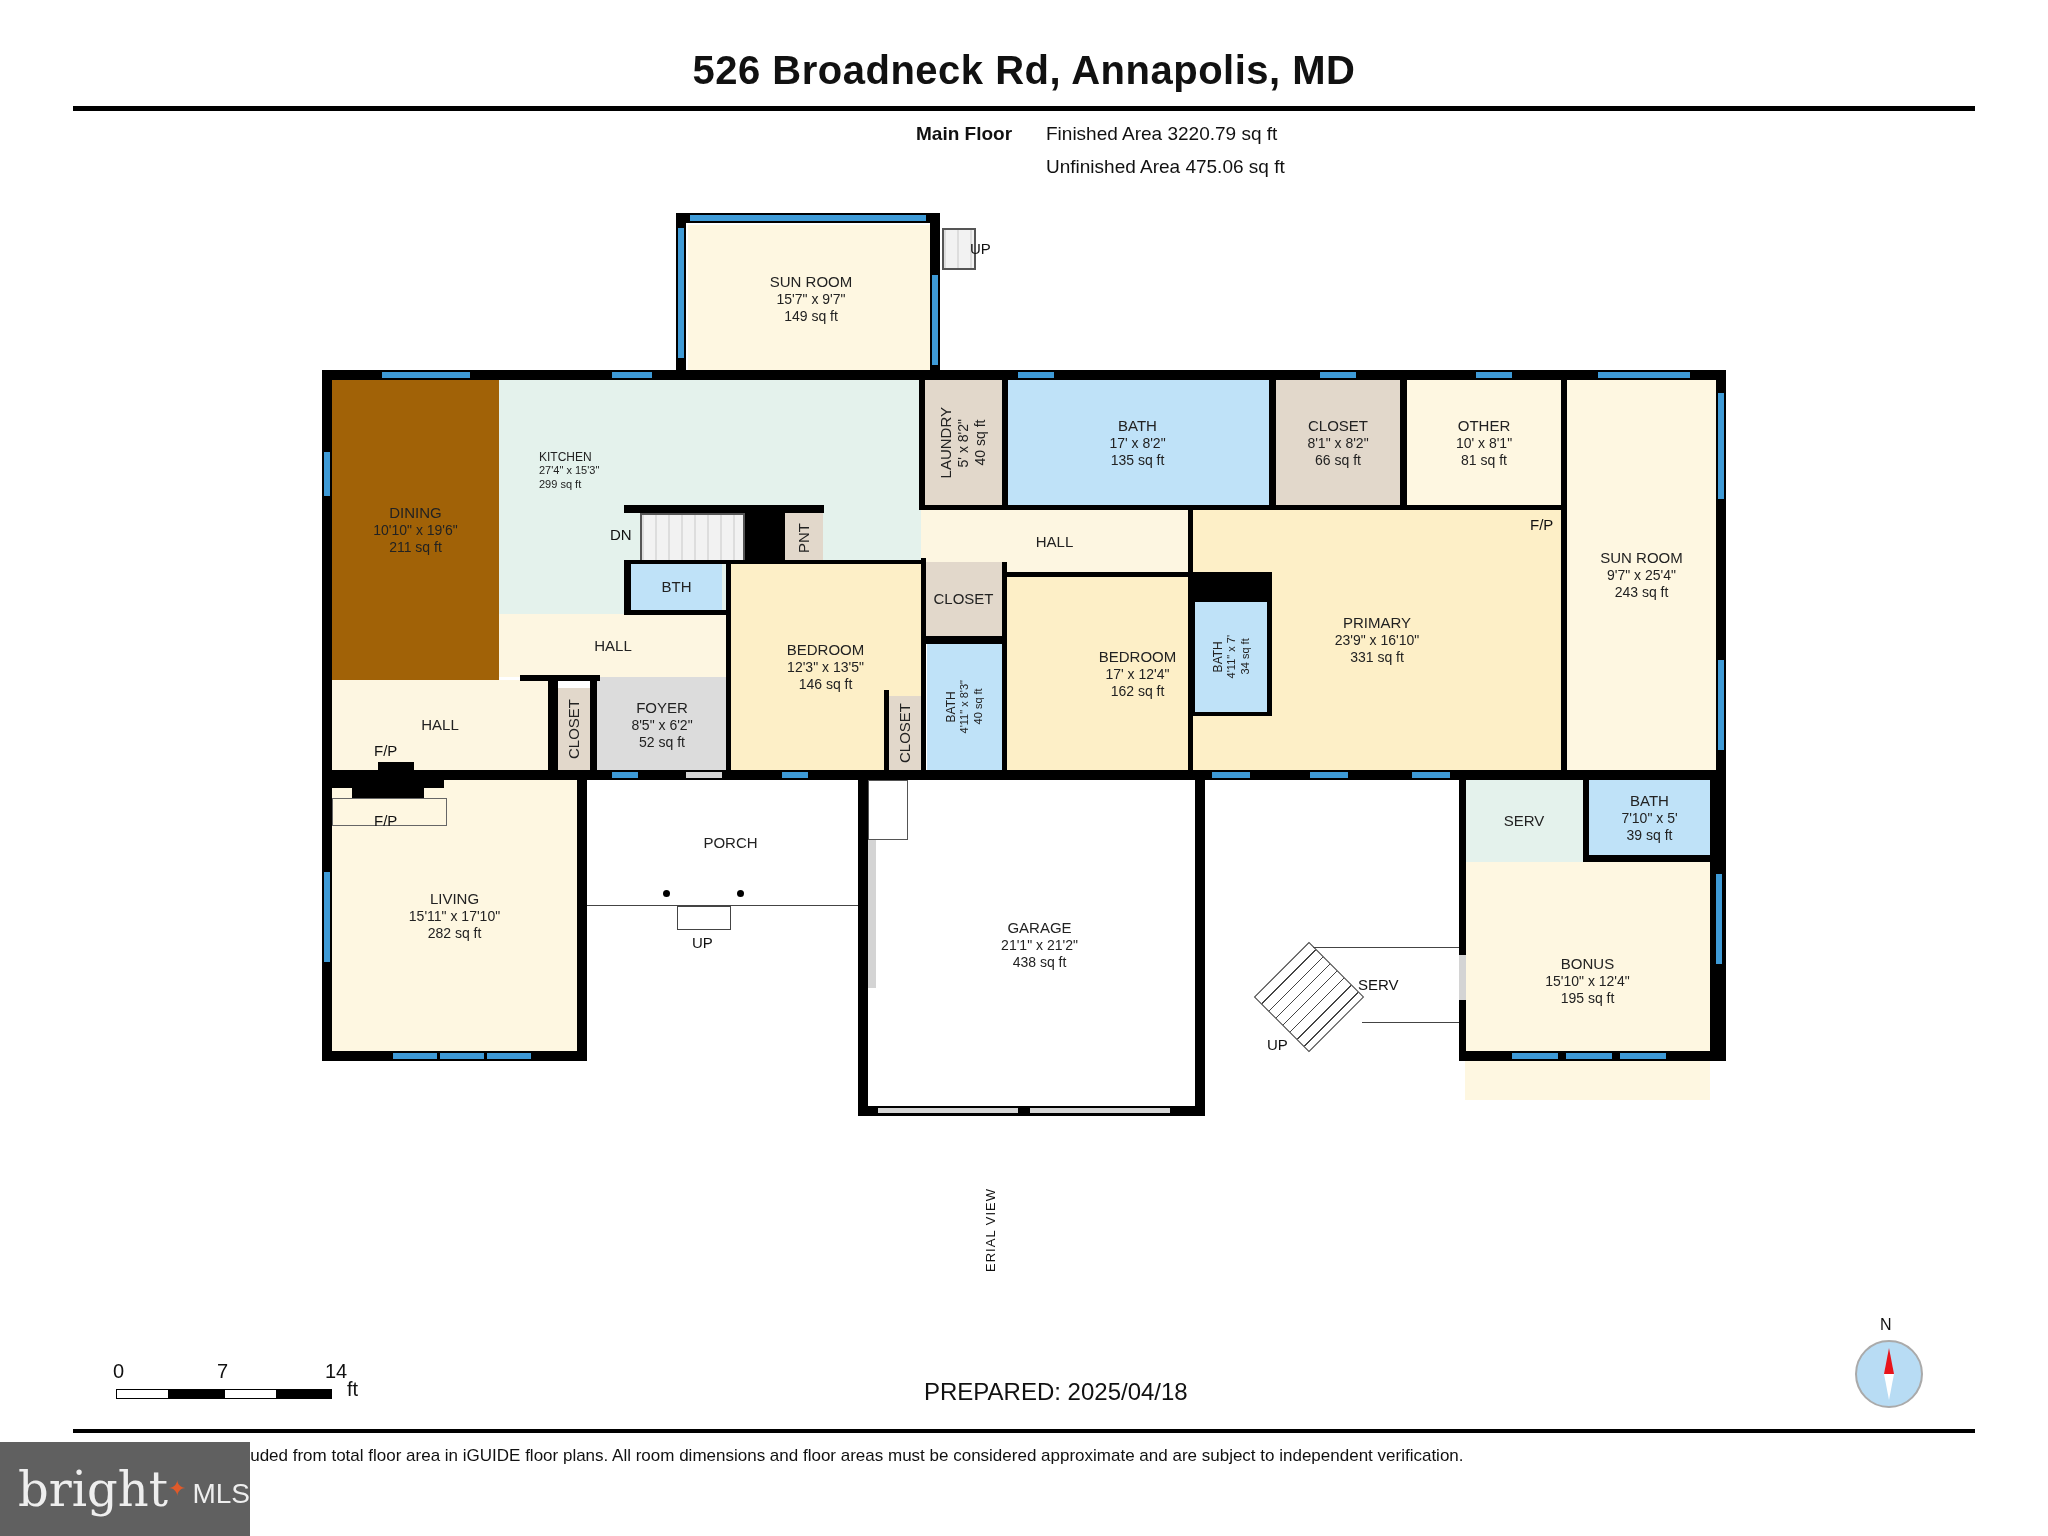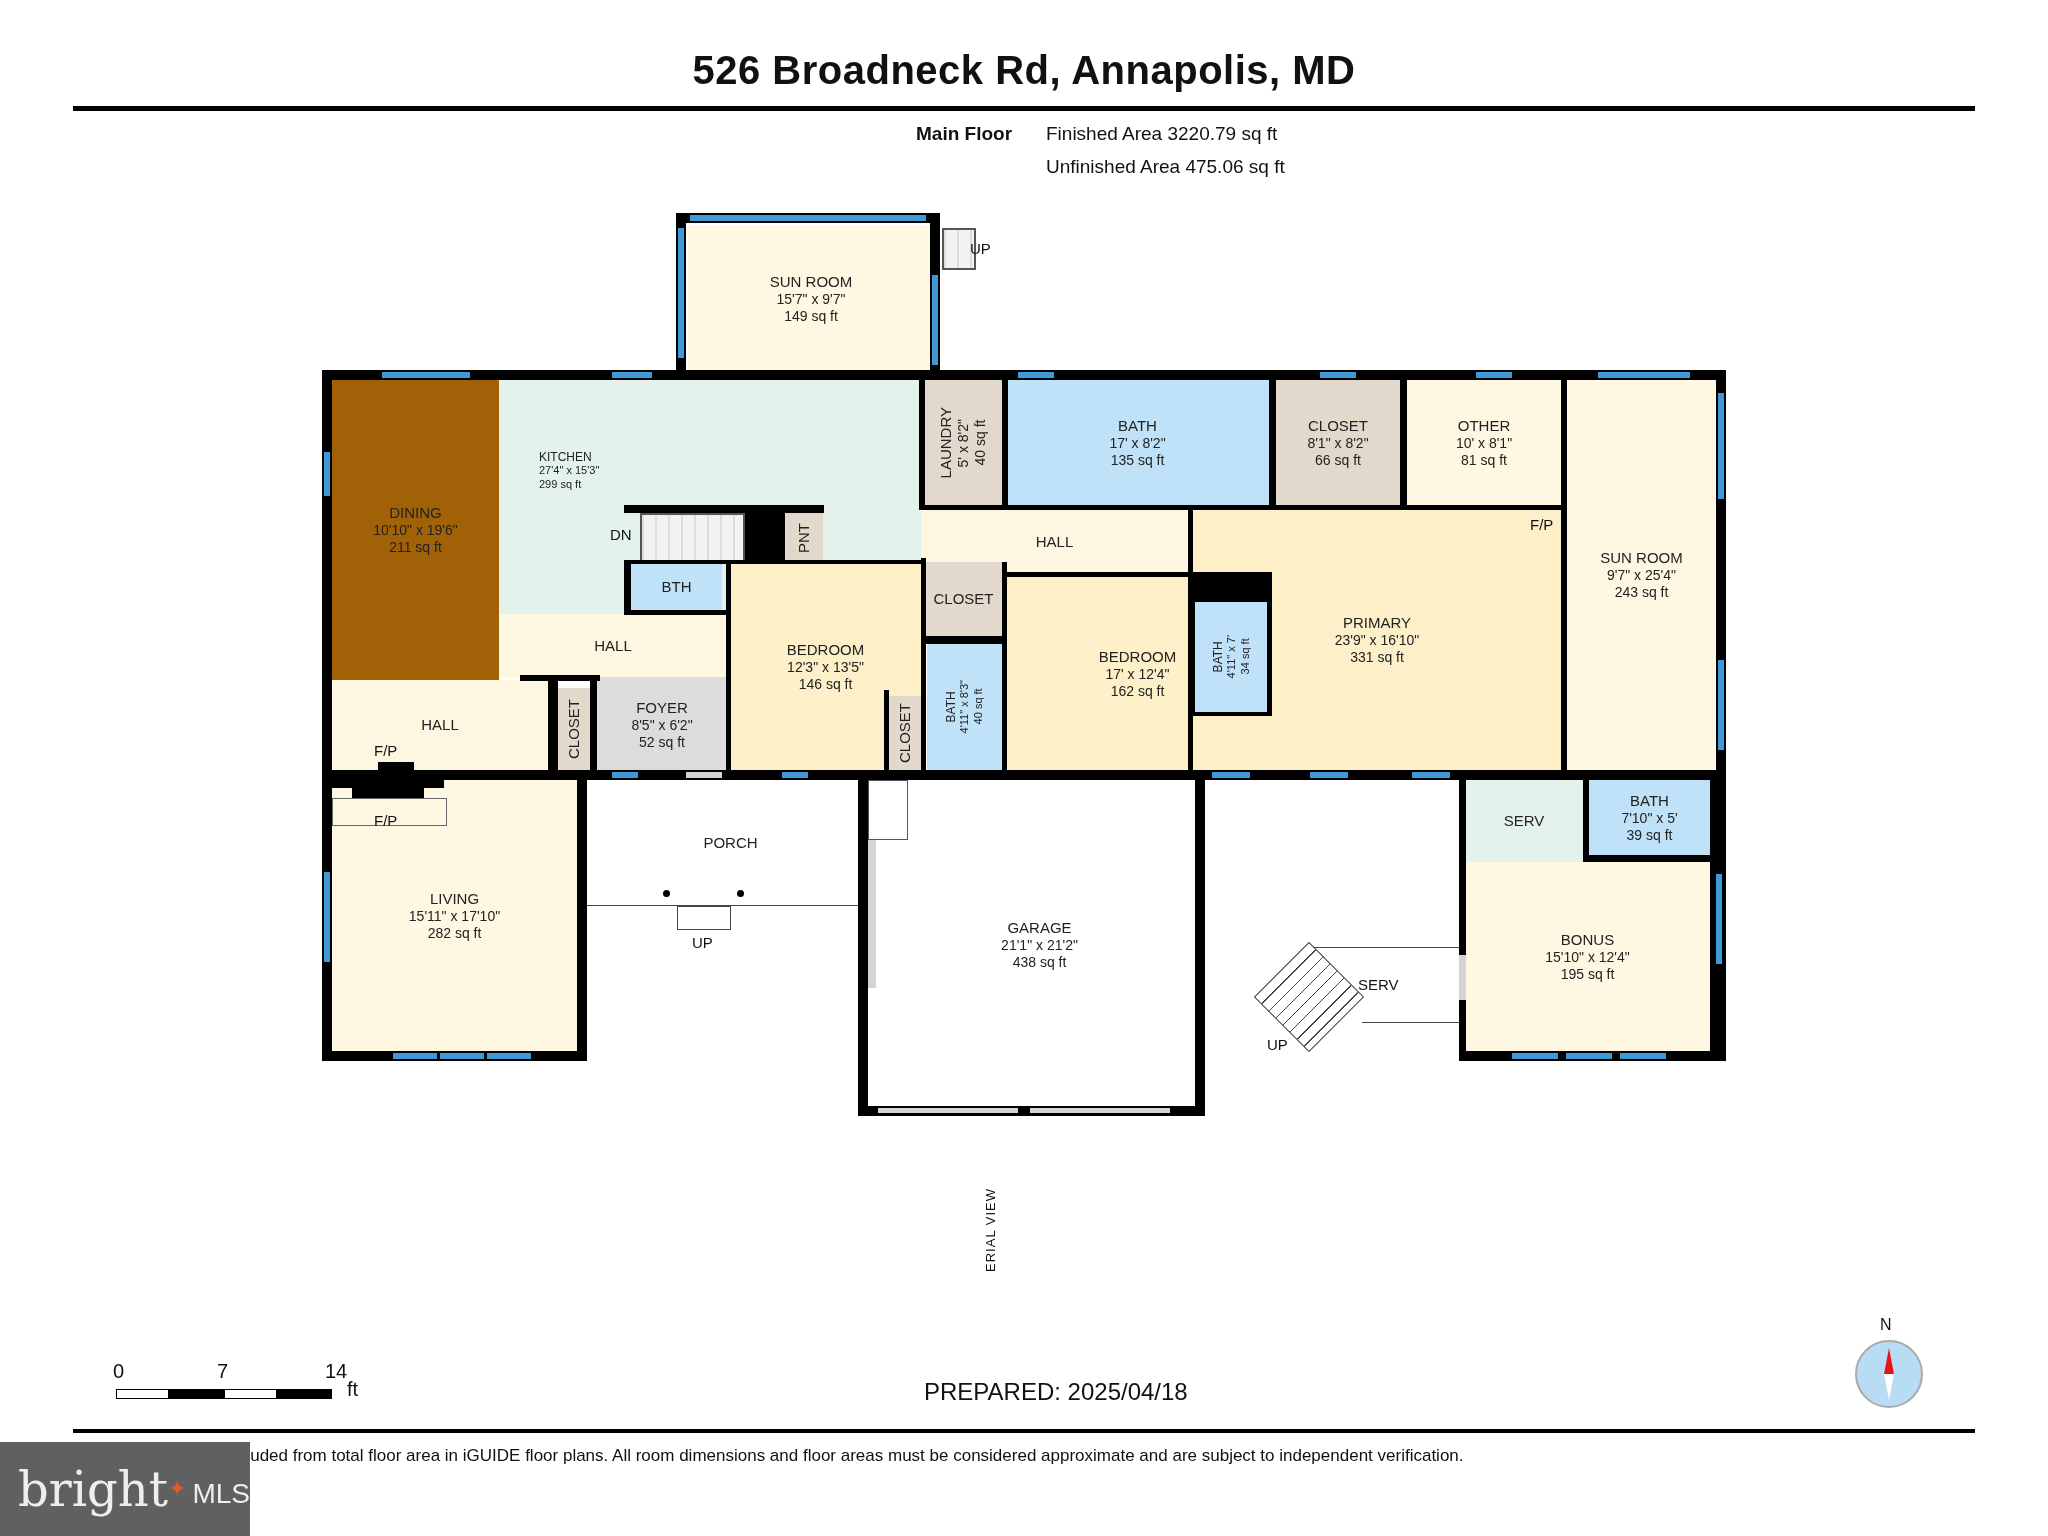--- a/index.html
+++ b/index.html
@@ -250,21 +250,21 @@
   <div class="room c-serv" style="left:1465px;top:780px;width:118px;height:82px;">
     <span class="nm">SERV</span>
   </div>
   <div class="room c-bath" style="left:1589px;top:780px;width:121px;height:75px;">
     <span class="nm">BATH</span>
     <span>7'10" x 5'</span>
     <span>39 sq ft</span>
   </div>
   <div class="wall" style="left:1583px;top:780px;width:6px;height:82px;"></div>
   <div class="wall" style="left:1583px;top:855px;width:127px;height:7px;"></div>
-  <div class="room c-sun" style="left:1465px;top:862px;width:245px;height:189px;">
+  <div class="room c-sun" style="left:1465px;top:862px;width:245px;height:238px;">
     <span class="nm">BONUS</span>
     <span>15'10" x 12'4"</span>
     <span>195 sq ft</span>
   </div>
   <div class="wall" style="left:1459px;top:776px;width:7px;height:285px;"></div>
   <div class="door" style="left:1459px;top:955px;width:7px;height:45px;"></div>
   <div class="wall" style="left:1710px;top:776px;width:16px;height:285px;"></div>
   <div class="win" style="left:1716px;top:874px;width:6px;height:90px;"></div>
   <div class="wall" style="left:1459px;top:1051px;width:267px;height:10px;"></div>
   <div class="win" style="left:1512px;top:1053px;width:46px;height:6px;"></div>

